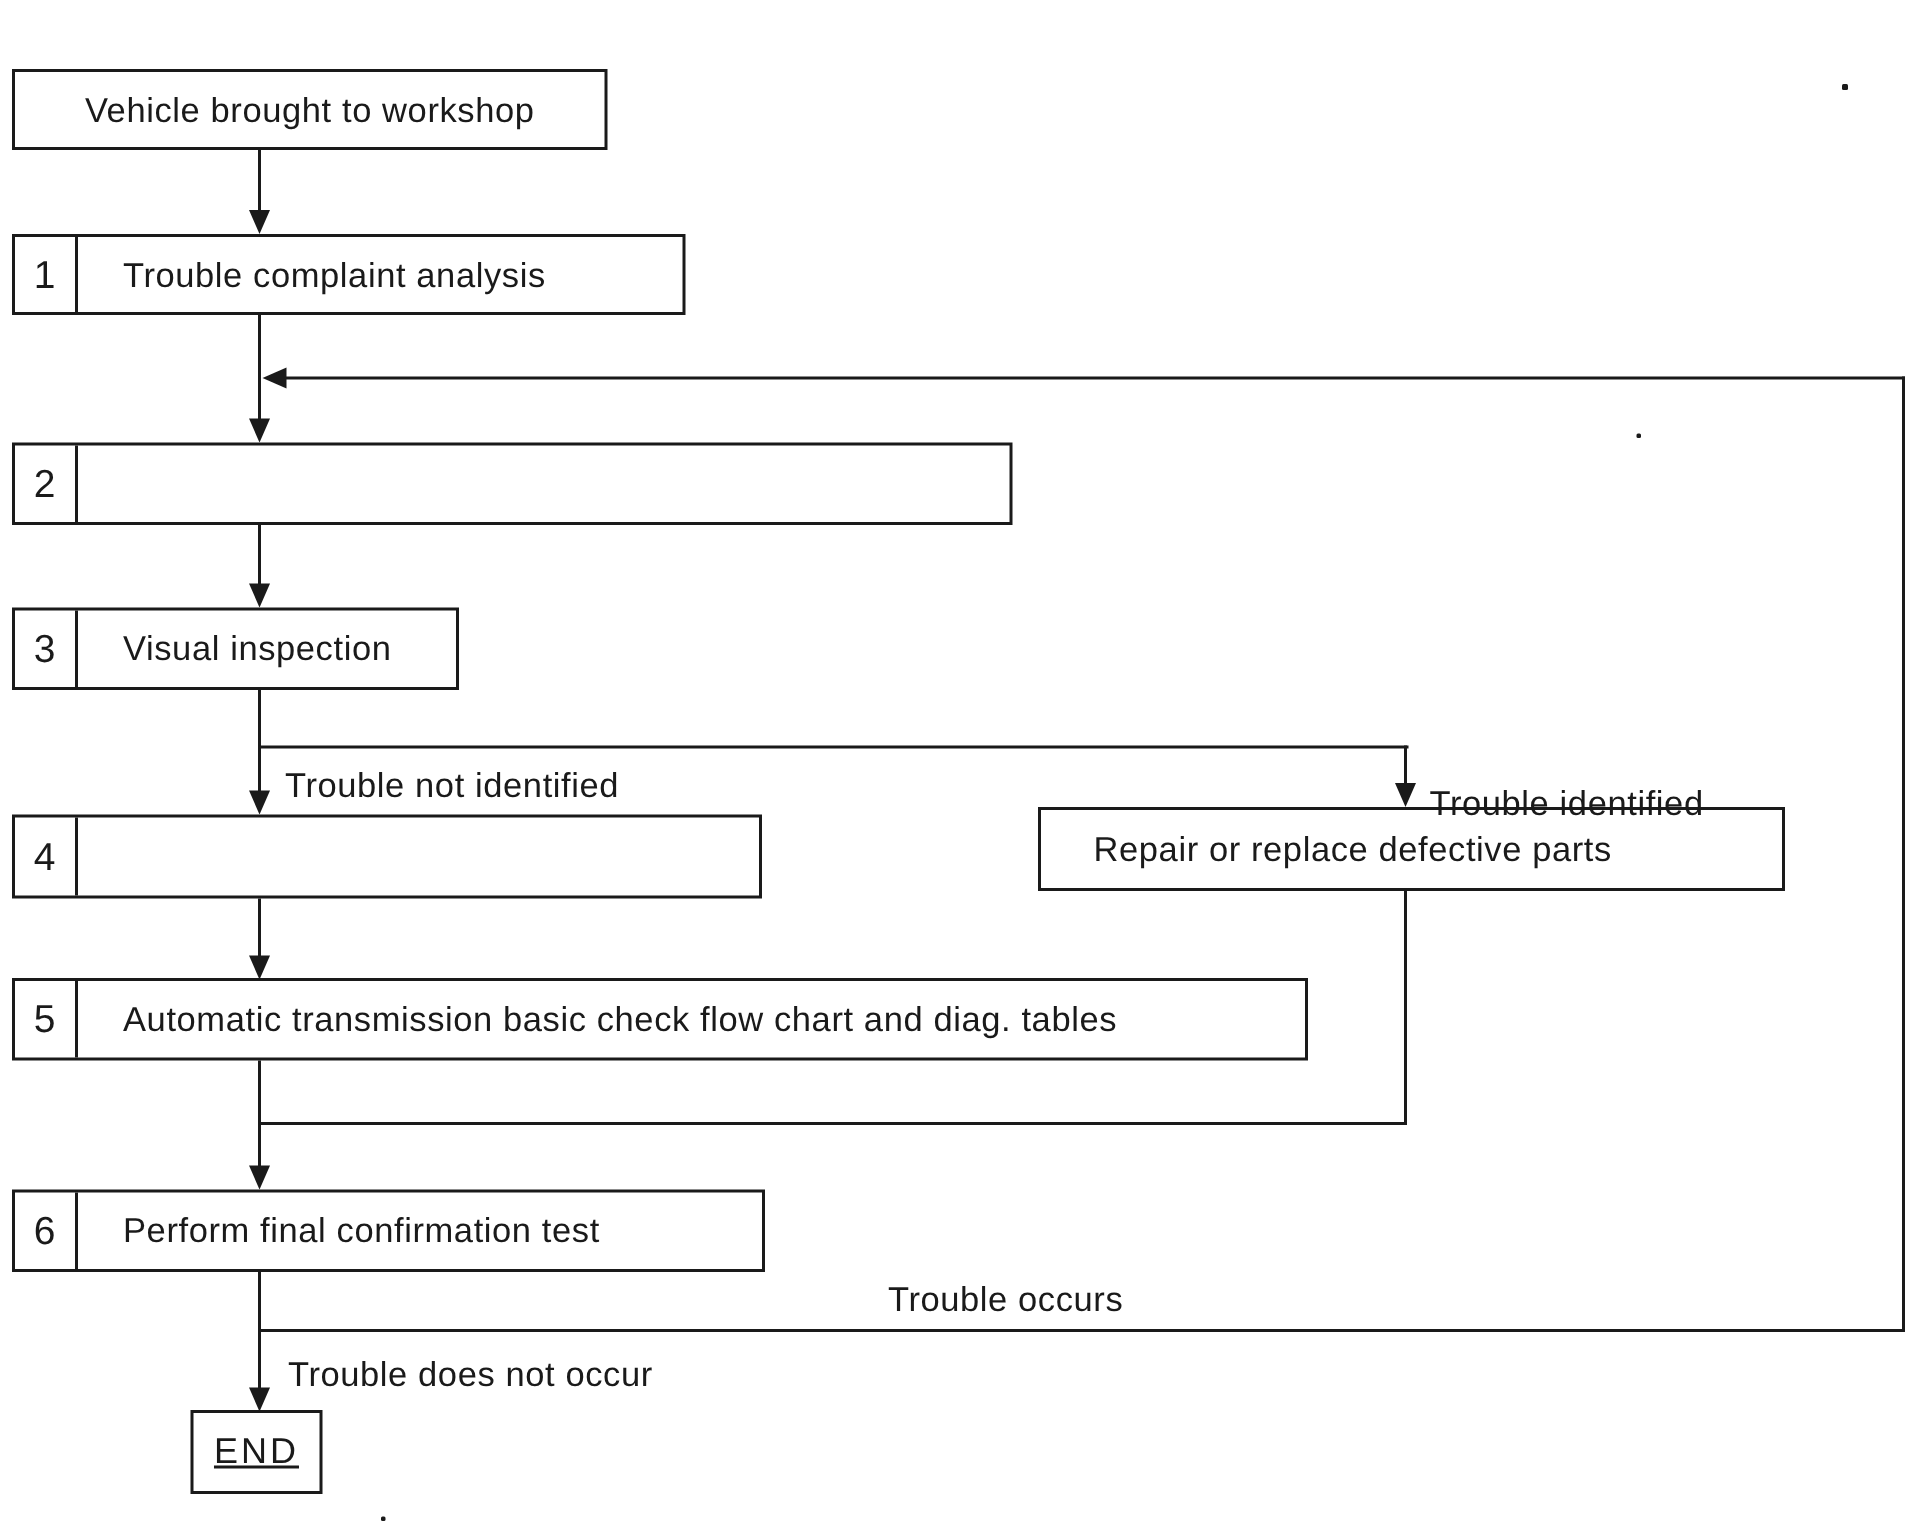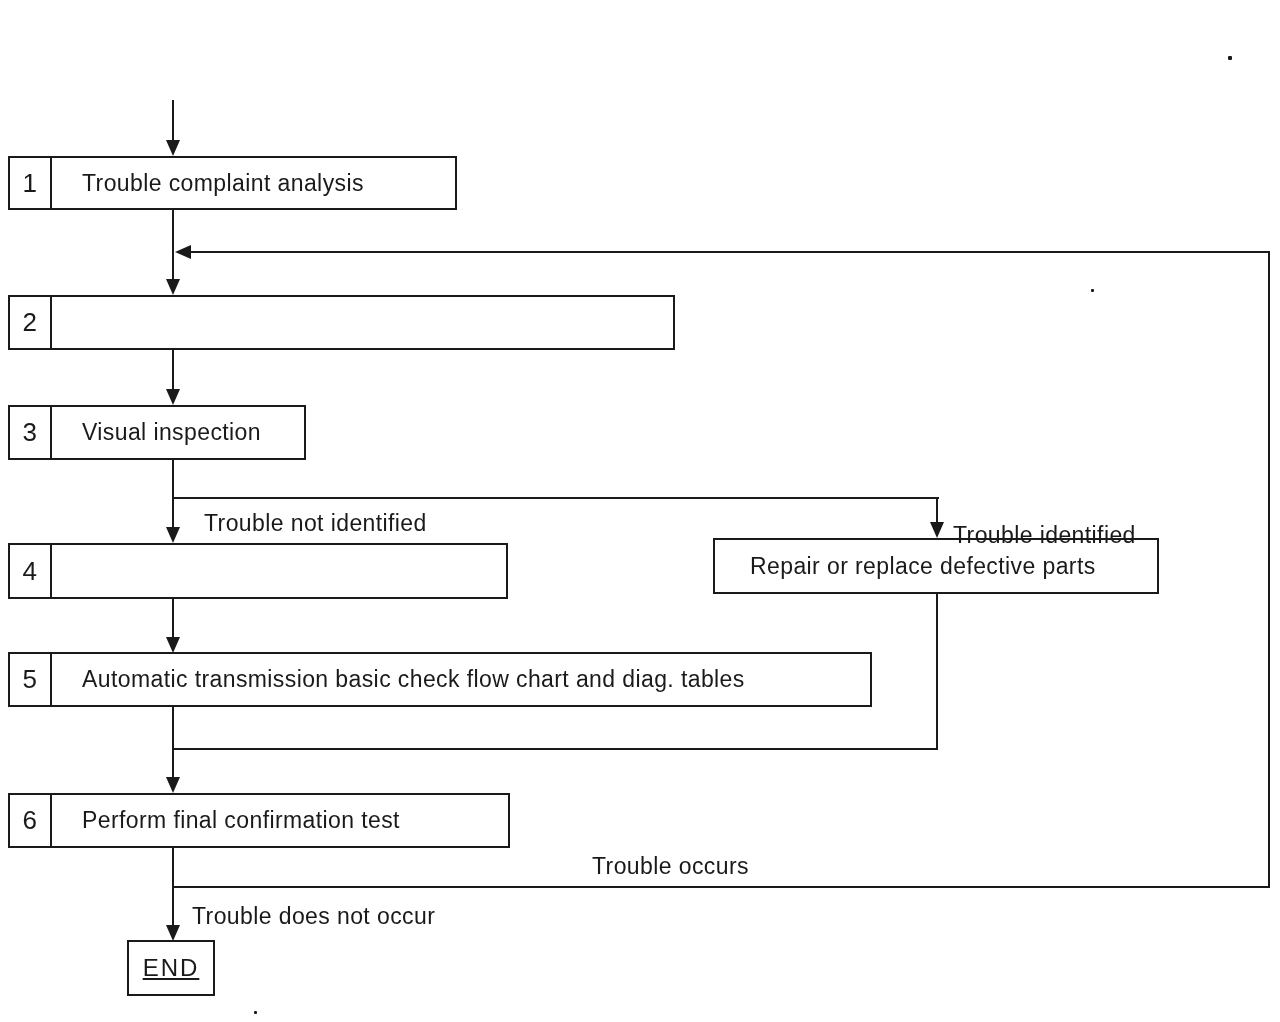--- a/index.html
+++ b/index.html
@@ -65,40 +65,43 @@
     font-size:24px;
     letter-spacing:2px;
   }
   .speck{position:absolute;background:var(--ink);border-radius:1px;}
 </style>
 </head>
 <body>
 
 <div id="canvas">
 
+  <div class="box centered" style="left:8px;top:46px;width:397px;height:54px;">
+    <span class="boxlabel">Vehicle brought to workshop</span>
+  </div>
 
   <div class="box" style="left:8px;top:156px;width:449px;height:54px;">
     <span class="numcell">1</span>
     <span class="boxlabel">Trouble complaint analysis</span>
   </div>
 
   <div class="box" style="left:8px;top:295px;width:667px;height:55px;">
     <span class="numcell">2</span>
   </div>
 
   <div class="box" style="left:8px;top:405px;width:298px;height:55px;">
     <span class="numcell">3</span>
     <span class="boxlabel">Visual inspection</span>
   </div>
 
   <div class="box" style="left:8px;top:543px;width:500px;height:56px;">
     <span class="numcell">4</span>
   </div>
 
-  <div class="box padded" style="left:713px;top:538px;width:446px;height:56px;">
+  <div class="box padded" style="left:692px;top:538px;width:498px;height:56px;">
     <span class="boxlabel">Repair or replace defective parts</span>
   </div>
 
   <div class="box" style="left:8px;top:652px;width:864px;height:55px;">
     <span class="numcell">5</span>
     <span class="boxlabel">Automatic transmission basic check flow chart and diag. tables</span>
   </div>
 
   <div class="box" style="left:8px;top:793px;width:502px;height:55px;">
     <span class="numcell">6</span>
@@ -135,21 +138,21 @@
   <div class="arrow-down" style="left:930px;top:522px;"></div>
 
   <div class="linev" style="left:936px;top:594px;height:156px;"></div>
   <div class="lineh" style="left:173px;top:748px;width:765px;"></div>
 
   <div class="lineh" style="left:173px;top:886px;width:1097px;"></div>
   <div class="linev" style="left:1268px;top:251px;height:637px;"></div>
   <div class="lineh" style="left:190px;top:251px;width:1080px;"></div>
   <div class="arrow-left" style="left:175px;top:245px;"></div>
 
-  <div class="edge-label" style="left:204px;top:510px;text-align:right;">Trouble not identified</div>
+  <div class="edge-label" style="left:190px;top:510px;text-align:right;">Trouble not identified</div>
 
   <div class="edge-label" style="left:953px;top:522px;">Trouble identified</div>
 
   <div class="edge-label" style="left:592px;top:853px;">Trouble occurs</div>
 
   <div class="edge-label" style="left:192px;top:903px;">Trouble does not occur</div>
 
   <div class="speck" style="left:1228px;top:56px;width:4px;height:4px;"></div>
   <div class="speck" style="left:1091px;top:289px;width:3px;height:3px;"></div>
   <div class="speck" style="left:254px;top:1011px;width:3px;height:3px;"></div>

